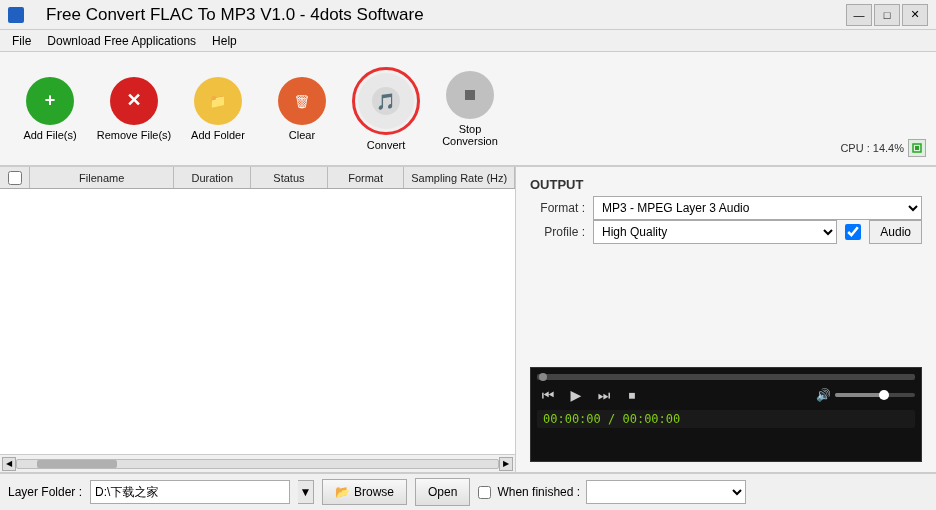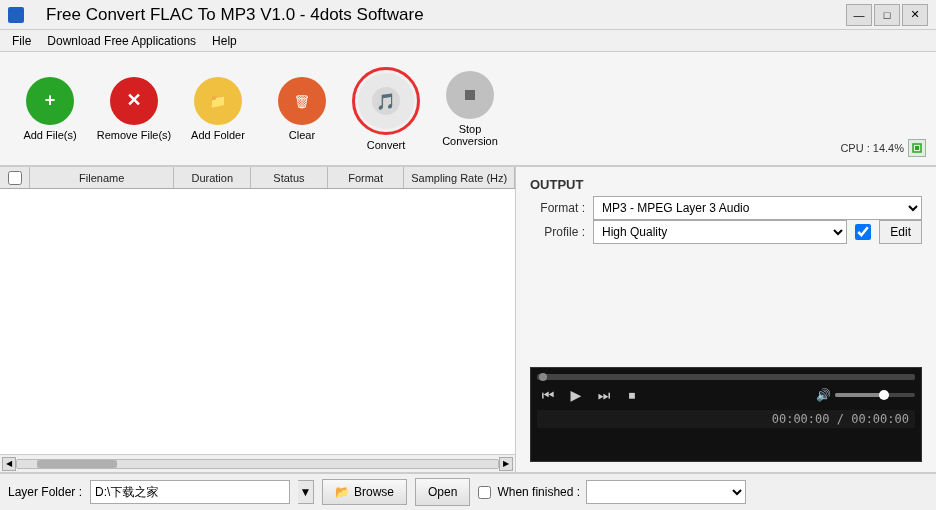--- a/index.html
+++ b/index.html
@@ -322,23 +322,23 @@
     #volume-thumb {
       width: 10px;
       height: 10px;
       background: white;
       border-radius: 50%;
       position: absolute;
       top: -3px;
       left: 55%;
     }
     #time-display {
-      color: #a3a3a3;
-      font-size: 12px;
-      text-align: right;
+      color: #84cc16;
+      font-size: 12px;
+      text-align: left;
       font-family: monospace;
       background: #1a1a1a;
       padding: 2px 6px;
       border-radius: 2px;
     }
 
     
     #bottom-bar {
       height: 38px;
       background: #f0f0f0;
@@ -564,21 +564,21 @@
 
     <div class="output-row">
       <span class="output-label">Format :</span>
       <select class="output-select"><option>MP3 - MPEG Layer 3 Audio</option><option>AAC</option><option>OGG</option><option>WAV</option><option>FLAC</option></select>
     </div>
 
     <div class="output-row">
       <span class="output-label">Profile :</span>
       <select class="output-select"><option>High Quality</option><option>Standard Quality</option><option>Low Quality</option></select>
       <input type="checkbox" class="profile-checkbox" checked="" style="">
-      <button class="edit-btn">Edit</button>
+      <button class="edit-btn">Audio</button>
     </div>
 
     <div id="media-player">
       <div id="seek-bar">
         <div id="seek-thumb"></div>
       </div>
       <div id="player-controls">
         <button class="player-btn">⏮</button>
         <button class="player-btn">▶</button>
         <button class="player-btn">⏭</button>

